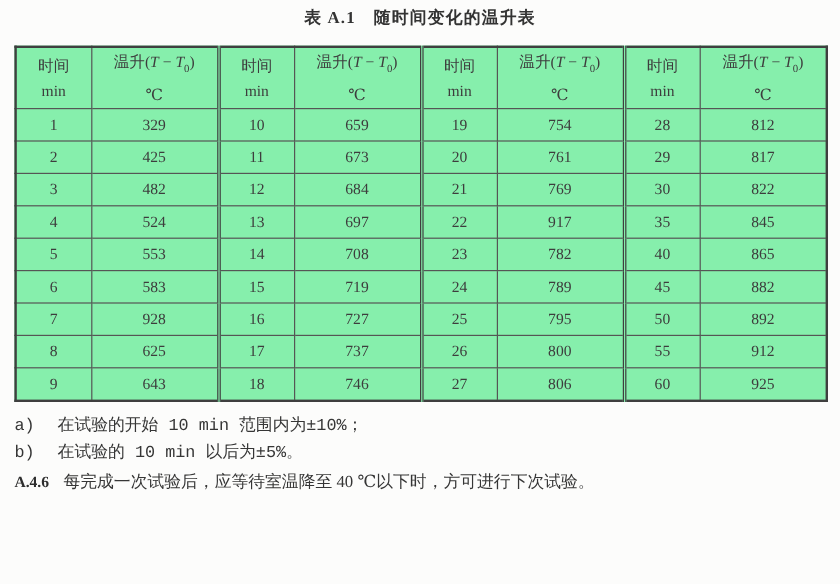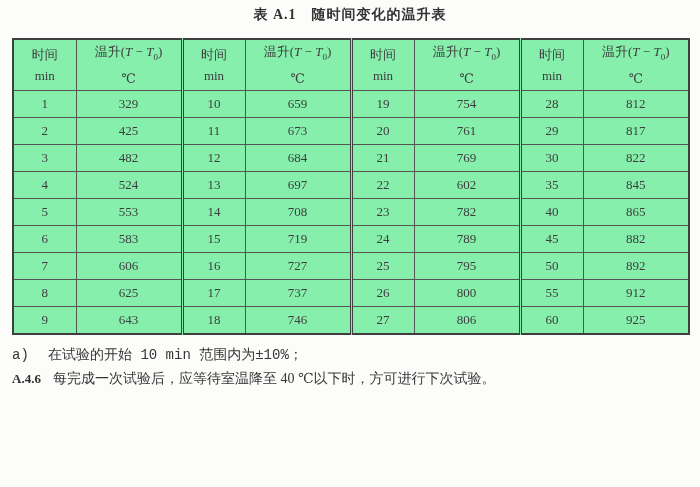--- a/index.html
+++ b/index.html
@@ -166,21 +166,21 @@
           <td>769</td>
           <td class="group-start">30</td>
           <td>822</td>
         </tr>
         <tr>
           <td>4</td>
           <td>524</td>
           <td class="group-start">13</td>
           <td>697</td>
           <td class="group-start">22</td>
-          <td>602</td>
+          <td>917</td>
           <td class="group-start">35</td>
           <td>845</td>
         </tr>
         <tr>
           <td>5</td>
           <td>553</td>
           <td class="group-start">14</td>
           <td>708</td>
           <td class="group-start">23</td>
           <td>782</td>
@@ -192,21 +192,21 @@
           <td>583</td>
           <td class="group-start">15</td>
           <td>719</td>
           <td class="group-start">24</td>
           <td>789</td>
           <td class="group-start">45</td>
           <td>882</td>
         </tr>
         <tr>
           <td>7</td>
-          <td>606</td>
+          <td>928</td>
           <td class="group-start">16</td>
           <td>727</td>
           <td class="group-start">25</td>
           <td>795</td>
           <td class="group-start">50</td>
           <td>892</td>
         </tr>
         <tr>
           <td>8</td>
           <td>625</td>
@@ -225,16 +225,17 @@
           <td class="group-start">27</td>
           <td>806</td>
           <td class="group-start">60</td>
           <td>925</td>
         </tr>
       </tbody>
     </table>
 
   <div class="notes">
     <p class="list-item"><span class="li-label">a)</span><span>在试验的开始 10 min 范围内为±10%；</span></p>
+    <p class="list-item"><span class="li-label">b)</span><span>在试验的 10 min 以后为±5%。</span></p>
     <p><span class="clause-label">A.4.6</span><span>每完成一次试验后，应等待室温降至 40 ℃以下时，方可进行下次试验。</span></p>
   </div>
 
 </div>
 
 </body></html>

